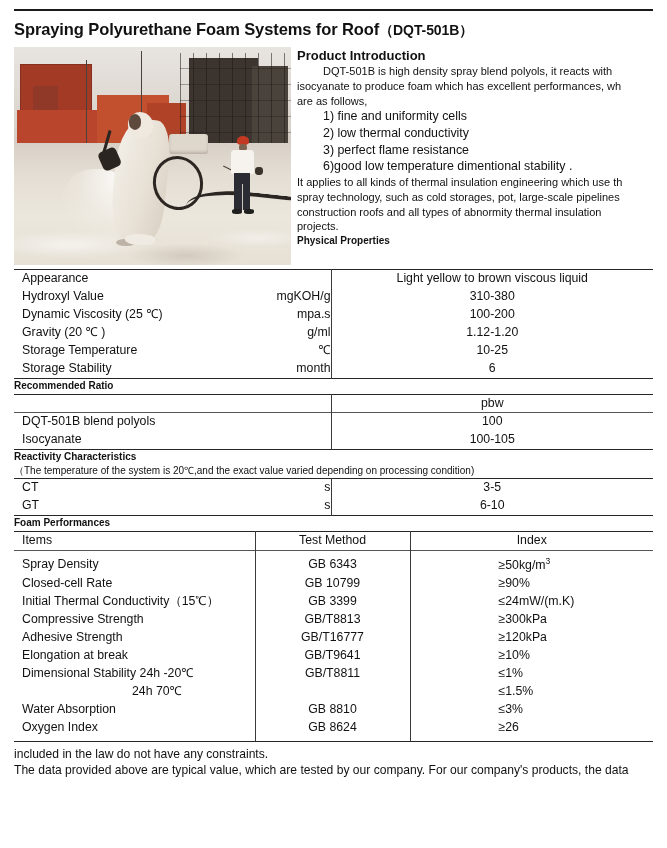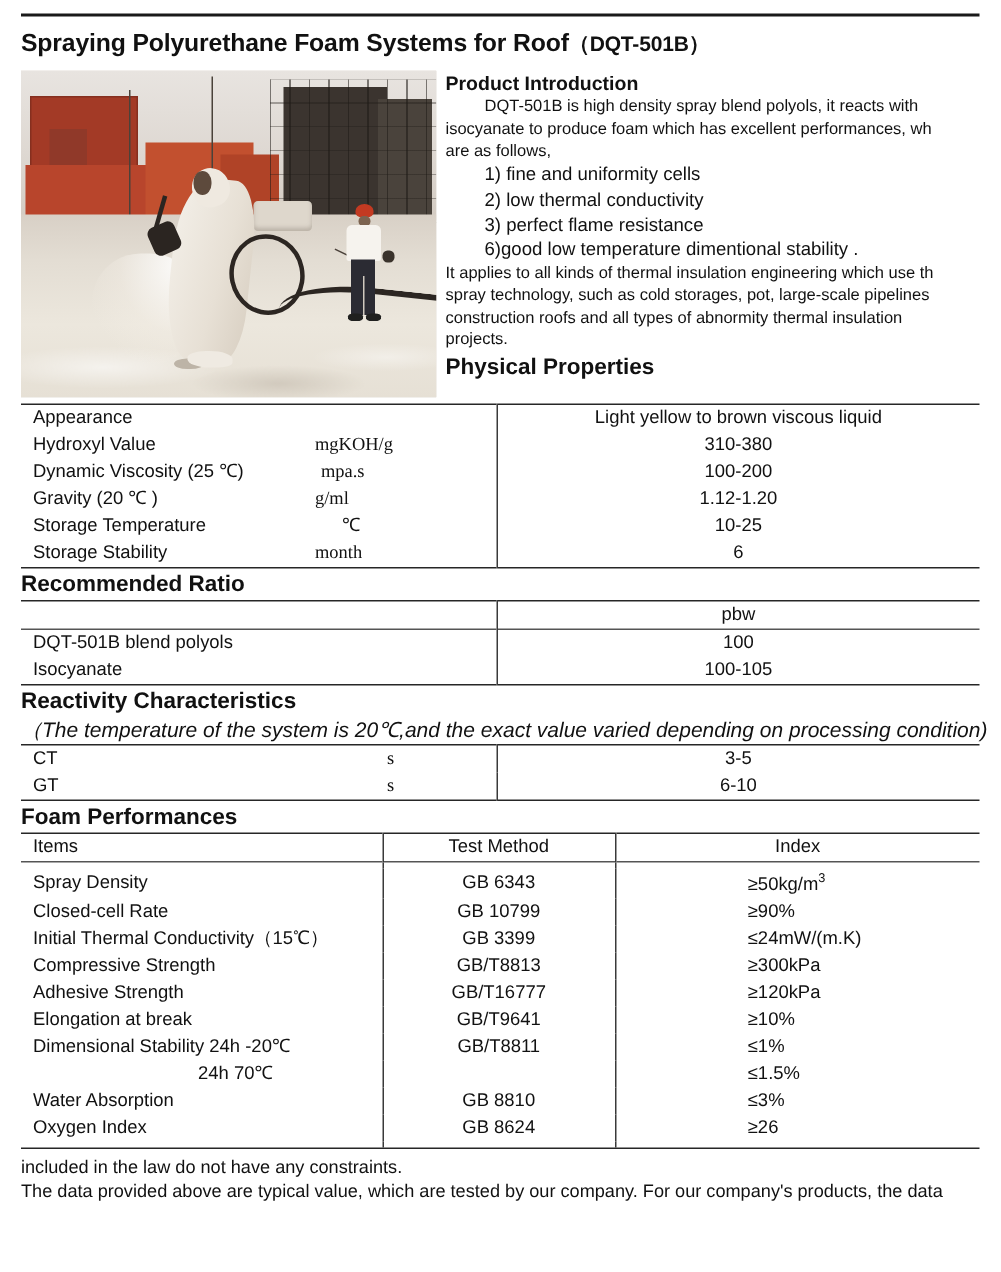--- a/index.html
+++ b/index.html
@@ -184,53 +184,52 @@
   .intro-li {
     font-size: 12.4px;
     line-height: 1.345;
     margin: 0;
     padding-left: 26px;
     white-space: nowrap;
   }
 
   
   .sec-h {
-    font-size: 15px;
+    font-size: 10px;
     font-weight: bold;
     line-height: 1.28;
     margin: 0;
     padding: 1px 0 1px 0;
   }
   .sec-note {
-    font-size: 14px;
+    font-size: 10px;
     line-height: 1.28;
     margin: 0;
     white-space: nowrap;
-    font-style: italic;
   }
 
   
   table.dt {
     width: 639px;
     border-collapse: collapse;
     table-layout: fixed;
     font-size: 12.3px;
   }
   table.dt td, table.dt th {
     padding: 1px 0 1px 0;
     vertical-align: middle;
     font-weight: normal;
     line-height: 1.30;
   }
   .rule-top    { border-top: 1.6px solid #262626; }
   .rule-bottom { border-bottom: 1.6px solid #262626; }
   .rule-thin   { border-bottom: 1px solid #555555; }
 
   .c-name { padding-left: 8px !important; text-align: left; }
-  .c-unit { text-align: left; font-family: Liberation Serif, serif; }
+  .c-unit { text-align: right; }
   .c-val  { text-align: center; border-left: 1.4px solid #3a3a3a; }
   .c-val-l{ text-align: left; padding-left: 88px !important; border-left: 1.4px solid #3a3a3a; }
   .c-mid  { text-align: center; border-left: 1.4px solid #3a3a3a; margin-left: 48px; }
 
   .spacer-row td { height: 4px; padding: 0 !important; }
 
   .sup { font-size: 8.5px; vertical-align: super; }
 
   .sub-indent { padding-left: 118px !important; }
 

